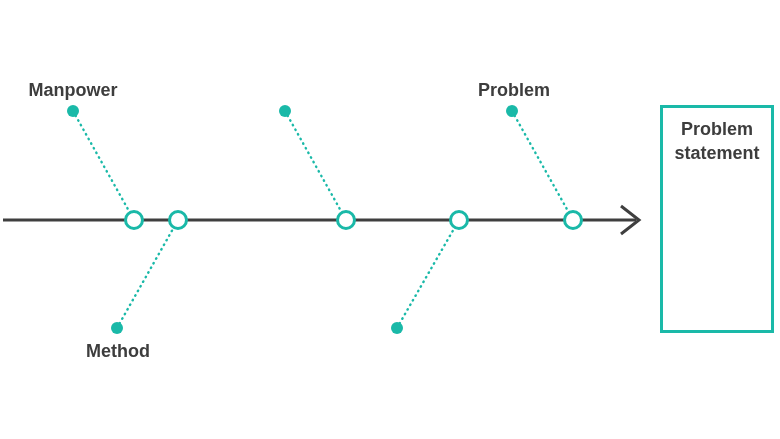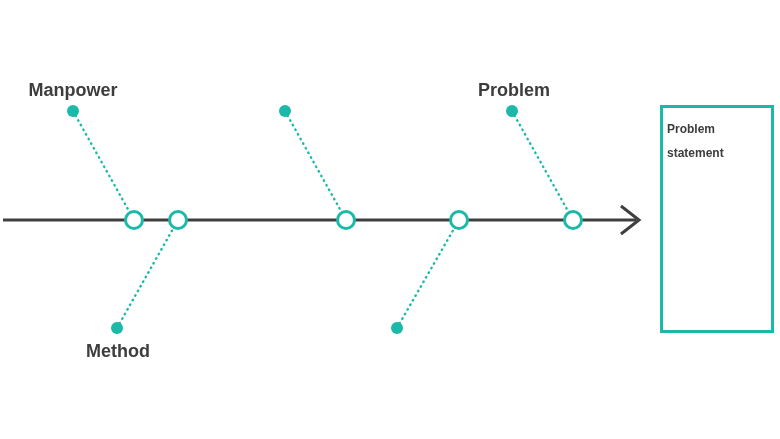--- a/index.html
+++ b/index.html
@@ -62,22 +62,22 @@
     top: 105px;
     width: 114px;
     height: 228px;
     box-sizing: border-box;
     border: 3px solid var(--accent, #1ab9a8);
     background: #ffffff;
   }
   .problem-box .problem-label {
     margin-top: 9px;
     padding: 0 4px;
-    text-align: left;
-    font-size: 12px;
+    text-align: center;
+    font-size: 18px;
     font-weight: bold;
     line-height: 24px;
     color: var(--text, #3d3d3d);
   }
 </style>
 </head>
 <body>
 
 <div class="stage">
 

